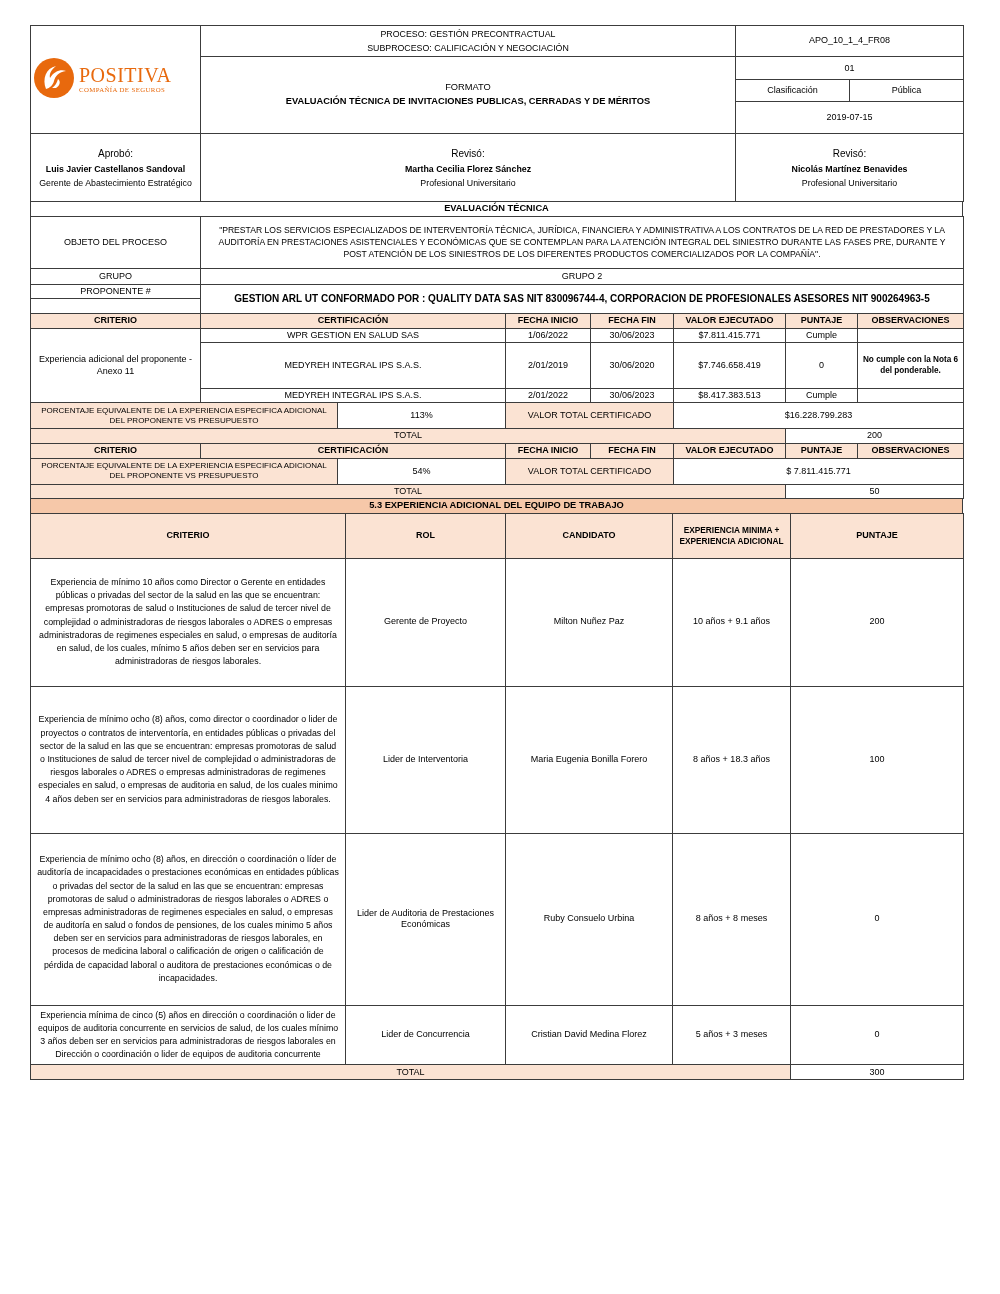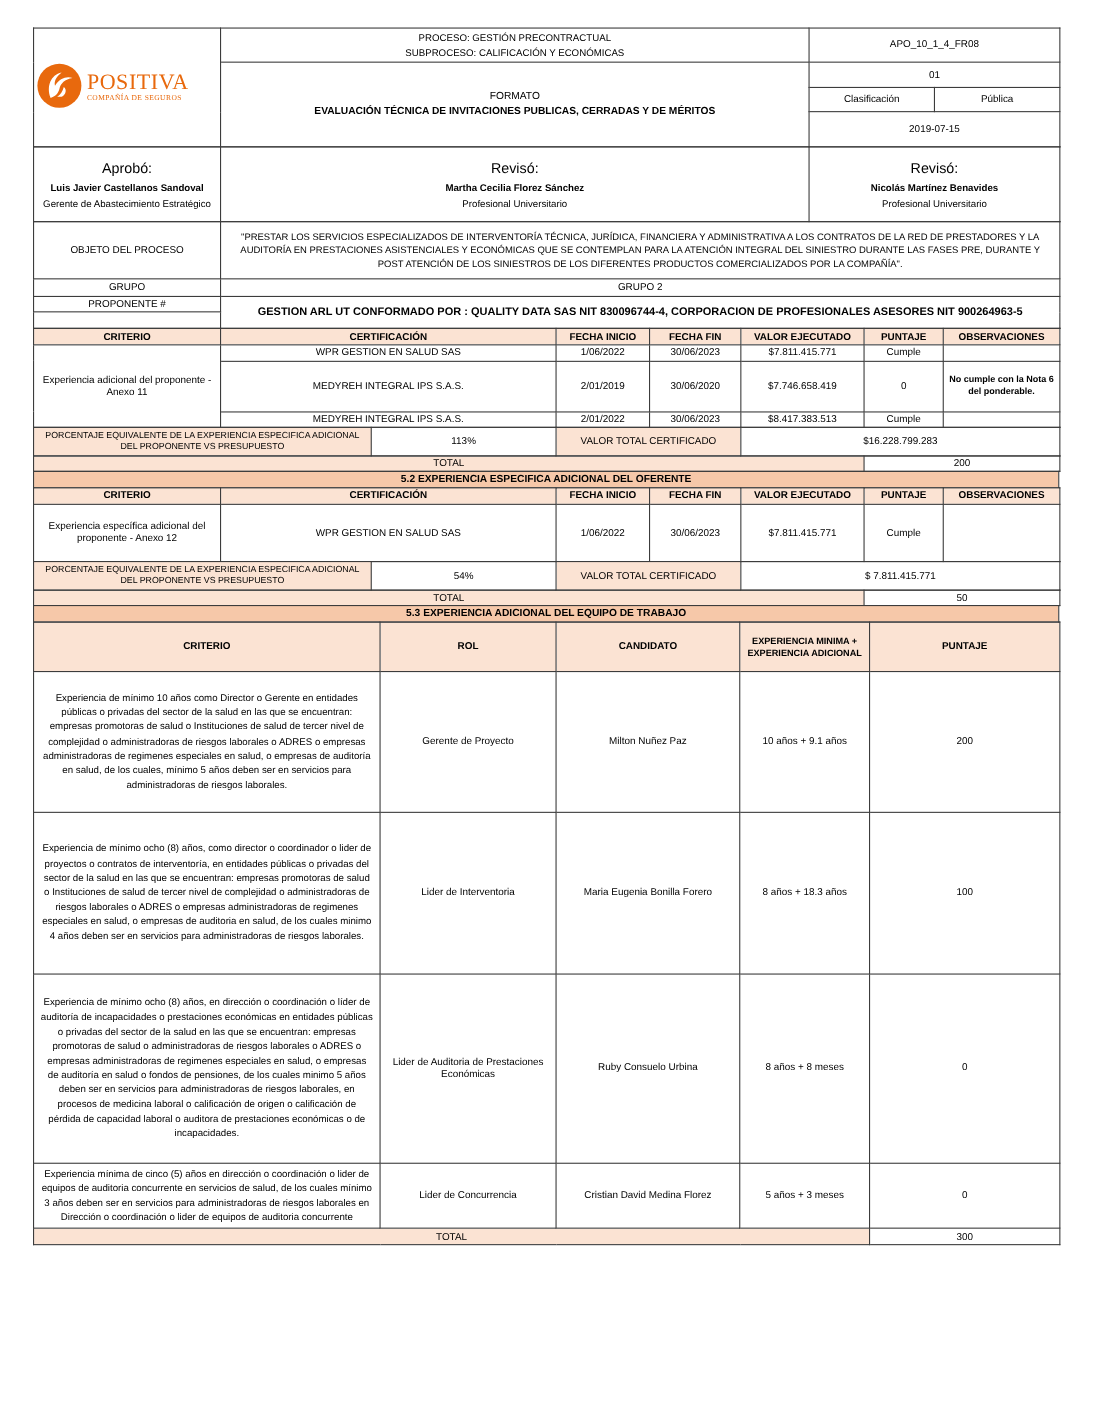--- a/index.html
+++ b/index.html
@@ -17,21 +17,21 @@
   .xs{font-size:8px}
   
   .logo-cell{padding:2px}
   .logo-wrap{display:flex;align-items:center;justify-content:flex-start;gap:4px}
   .logo-text{text-align:left;font-family:"Liberation Serif",serif;color:#e8690d;line-height:1}
   .logo-brand{font-size:20px;letter-spacing:.5px}
   .logo-tagline{font-size:6.8px;letter-spacing:.4px;margin-top:2px;text-transform:uppercase}
   .title-line{font-weight:bold;font-size:9.3px;line-height:1.5}
   .proc-line{font-size:8.8px;line-height:1.6}
   
-  .app-role{font-size:13px;line-height:1.6}
+  .app-role{font-size:10px;line-height:1.6}
   .app-name{font-weight:bold;font-size:8.8px;line-height:1.6}
   .app-title{font-size:8.8px;line-height:1.6}
   .eval-band td{font-weight:bold;font-size:9.3px}
   .obj-text{font-size:8.6px;line-height:1.45;padding:2px 10px}
   .prop-value{font-weight:bold;font-size:10px}
   .crit-cell{font-size:8.8px;line-height:1.5;padding:3px 6px}
   .note{font-weight:bold;font-size:8.2px;line-height:1.3}
 </style>
 </head>
 <body>
@@ -57,21 +57,21 @@
             </svg>
           </span>
           <span class="logo-text">
             <div class="logo-brand" style="text-transform:uppercase">Positiva</div>
             <div class="logo-tagline">Compañía de Seguros</div>
           </span>
         </div>
       </td>
       <td>
         <div class="proc-line">PROCESO: GESTIÓN PRECONTRACTUAL</div>
-        <div class="proc-line">SUBPROCESO: CALIFICACIÓN Y ECONÓMICAS</div>
+        <div class="proc-line">SUBPROCESO: CALIFICACIÓN Y NEGOCIACIÓN</div>
       </td>
       <td colspan="2">APO_10_1_4_FR08</td>
     </tr>
     <tr style="height:23px">
       <td rowspan="3">
         <div class="title-line" style="font-weight:normal">FORMATO</div>
         <div class="title-line">EVALUACIÓN TÉCNICA DE INVITACIONES PUBLICAS, CERRADAS Y DE MÉRITOS</div>
       </td>
       <td colspan="2">01</td>
     </tr>
@@ -105,20 +105,27 @@
       </td>
       <td>
         <div class="app-role">Revisó:</div>
         <div class="app-name">Nicolás Martínez Benavides</div>
         <div class="app-title">Profesional Universitario</div>
       </td>
     </tr>
   </tbody>
     </table>
 
+  <table class="eval-band">
+    <tbody>
+        <tr style="height:13px">
+          <td>EVALUACIÓN TÉCNICA</td>
+        </tr>
+  </tbody>
+    </table>
 
   <table>
     <colgroup>
         <col style="width:170px">
         <col style="width:763px">
       </colgroup>
     <tbody>
         <tr style="height:52px">
       <td class="bold">OBJETO DEL PROCESO</td>
       <td class="obj-text">"PRESTAR LOS SERVICIOS ESPECIALIZADOS DE INTERVENTORÍA TÉCNICA, JURÍDICA, FINANCIERA Y ADMINISTRATIVA A LOS CONTRATOS DE LA RED DE PRESTADORES Y LA AUDITORÍA EN PRESTACIONES ASISTENCIALES Y ECONÓMICAS QUE SE CONTEMPLAN PARA LA ATENCIÓN INTEGRAL DEL SINIESTRO DURANTE LAS FASES PRE, DURANTE Y POST ATENCIÓN DE LOS SINIESTROS DE LOS DIFERENTES PRODUCTOS COMERCIALIZADOS POR LA COMPAÑÍA".</td>
@@ -209,27 +216,20 @@
         <col style="width:178px">
       </colgroup>
     <tbody>
         <tr style="height:14px">
       <td class="peach bold">TOTAL</td>
       <td class="bold">200</td>
     </tr>
   </tbody>
     </table>
 
-  <table class="band">
-    <tbody>
-        <tr style="height:13px">
-          <td>5.2 EXPERIENCIA ESPECIFICA ADICIONAL DEL OFERENTE</td>
-        </tr>
-  </tbody>
-    </table>
 
   <table>
     <colgroup>
         <col style="width:170px">
         <col style="width:305px">
         <col style="width:85px">
         <col style="width:83px">
         <col style="width:112px">
         <col style="width:72px">
         <col style="width:106px">
@@ -237,29 +237,20 @@
     <tbody>
         <tr class="hdr" style="height:15px">
       <td>CRITERIO</td>
       <td>CERTIFICACIÓN</td>
       <td>FECHA INICIO</td>
       <td>FECHA FIN</td>
       <td>VALOR EJECUTADO</td>
       <td>PUNTAJE</td>
       <td>OBSERVACIONES</td>
     </tr>
-    <tr style="height:52px">
-      <td>Experiencia específica adicional del proponente - Anexo 12</td>
-      <td>WPR GESTION EN SALUD SAS</td>
-      <td>1/06/2022</td>
-      <td>30/06/2023</td>
-      <td>$7.811.415.771</td>
-      <td class="bold">Cumple</td>
-      <td></td>
-    </tr>
   </tbody>
     </table>
 
   <table>
     <colgroup>
         <col style="width:307px">
         <col style="width:168px">
         <col style="width:168px">
         <col style="width:290px">
       </colgroup>

